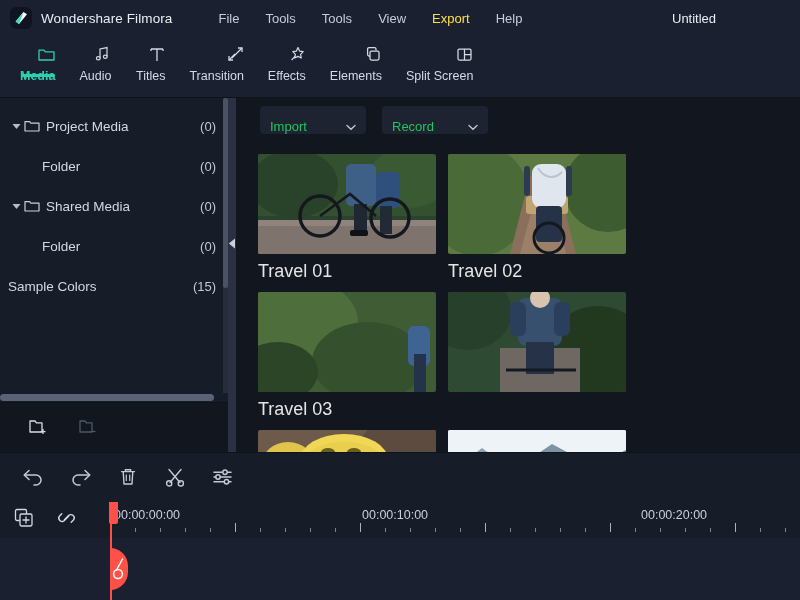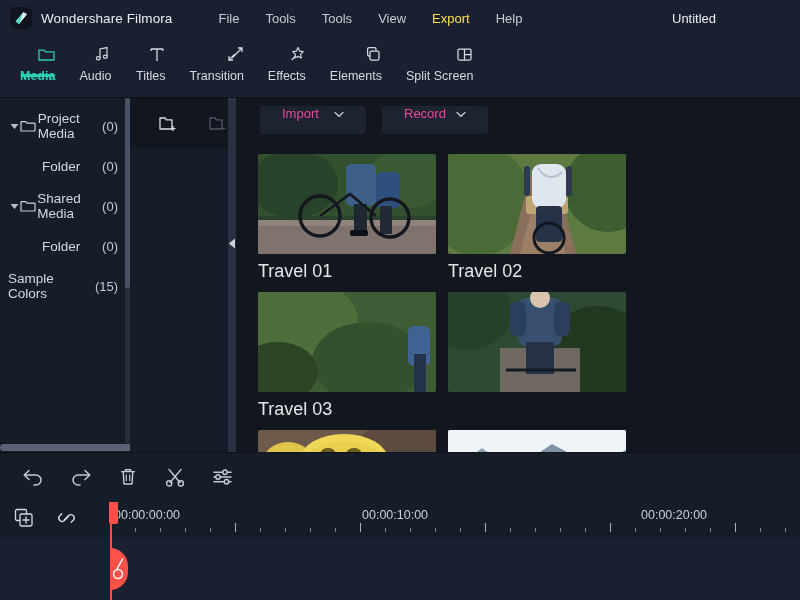--- a/index.html
+++ b/index.html
@@ -52,21 +52,21 @@
     display: block; position: absolute; bottom: 6px; left: 50%; transform: translateX(-50%);
     width: 34px; height: 3px; background: #2ecfb0; border-radius: 2px;
   }
 
   
   .main { flex: 1 1 auto; display: flex; position: relative; background: #12161f; min-height: 0; }
 
   
   .sidebar {
     width: 228px; flex: 0 0 228px; background: #171c29;
-    display: flex; flex-direction: row; position: relative;
+    display: flex; flex-direction: column; position: relative;
   }
   .tree { flex: 1 1 auto; padding-top: 8px; overflow: hidden; position: relative; }
   .tree-row {
     height: 40px; display: flex; align-items: center; padding: 0 12px 0 8px;
     color: #d2d8e3; font-size: 13.5px; cursor: pointer;
   }
   .tree-row .caret { width: 16px; display: flex; align-items: center; justify-content: center; }
   .tree-row .folder { width: 22px; display: flex; align-items: center; }
   .tree-row .tname { flex: 1 1 auto; }
   .tree-row .tcount { color: #c2c8d4; font-size: 13px; }
@@ -94,22 +94,22 @@
   }
 
   
   .media-panel { flex: 1 1 auto; display: flex; flex-direction: column; background: #12161f; min-width: 0; }
   .media-toolbar {
     height: 44px; flex: 0 0 44px; display: flex; align-items: center;
     padding: 0 0 0 24px; position: relative;
   }
   .dd {
     height: 28px; min-width: 106px; background: #1d2330; border-radius: 4px;
-    display: flex; align-items: flex-start; justify-content: space-between;
-    padding: 0 22px; color: #ec4899; font-size: 13px; cursor: pointer; margin-right: 16px;
+    display: flex; align-items: flex-end; justify-content: space-between;
+    padding: 0 10px; color: #22c55e; font-size: 13px; cursor: pointer; margin-right: 16px;
   }
 
   .thumb-grid {
     flex: 1 1 auto; padding: 12px 0 0 22px; display: flex; flex-wrap: wrap;
     gap: 10px 12px; overflow: hidden; align-content: flex-start;
   }
   .cell { width: 178px; }
   .cell .shot { width: 178px; height: 100px; border-radius: 2px; position: relative; overflow: hidden; }
   .cell .cname { color: #e5e5e5; font-size: 18px; margin-top: 7px; }
 

